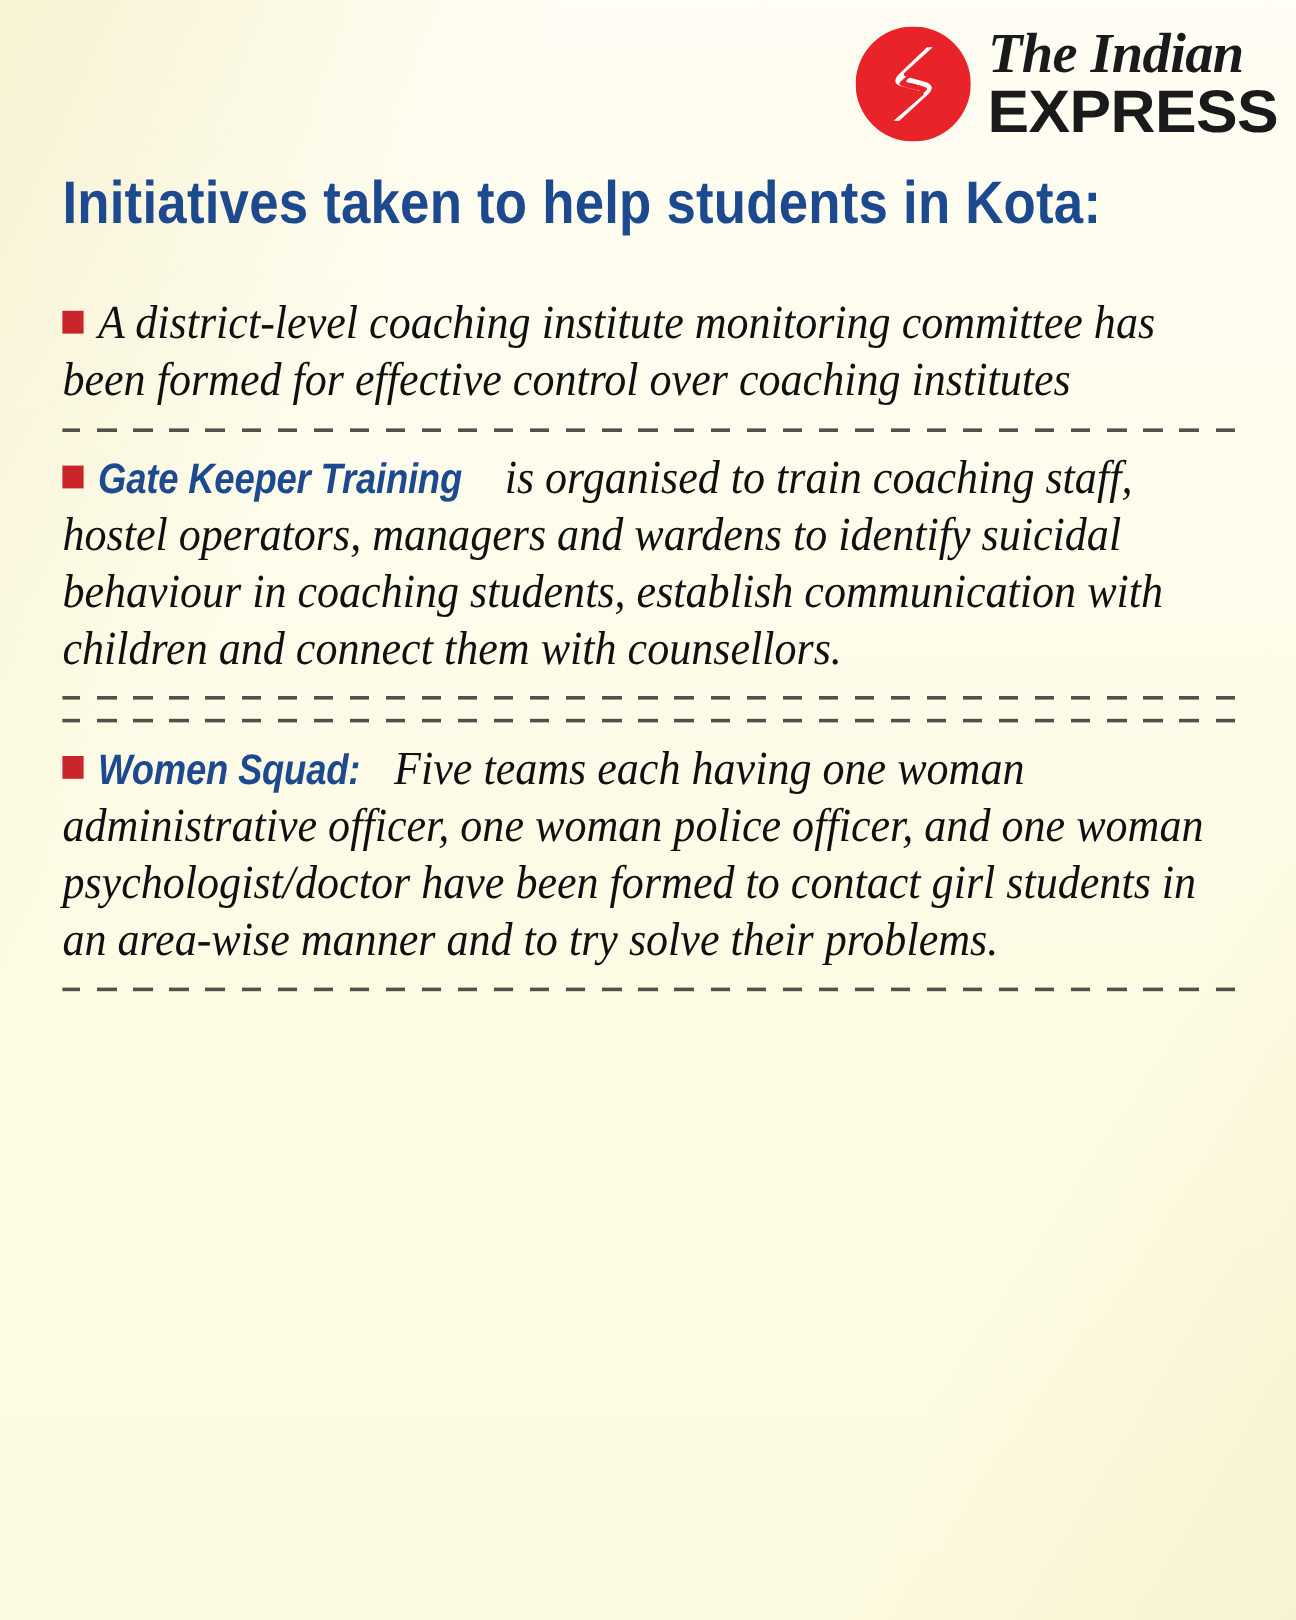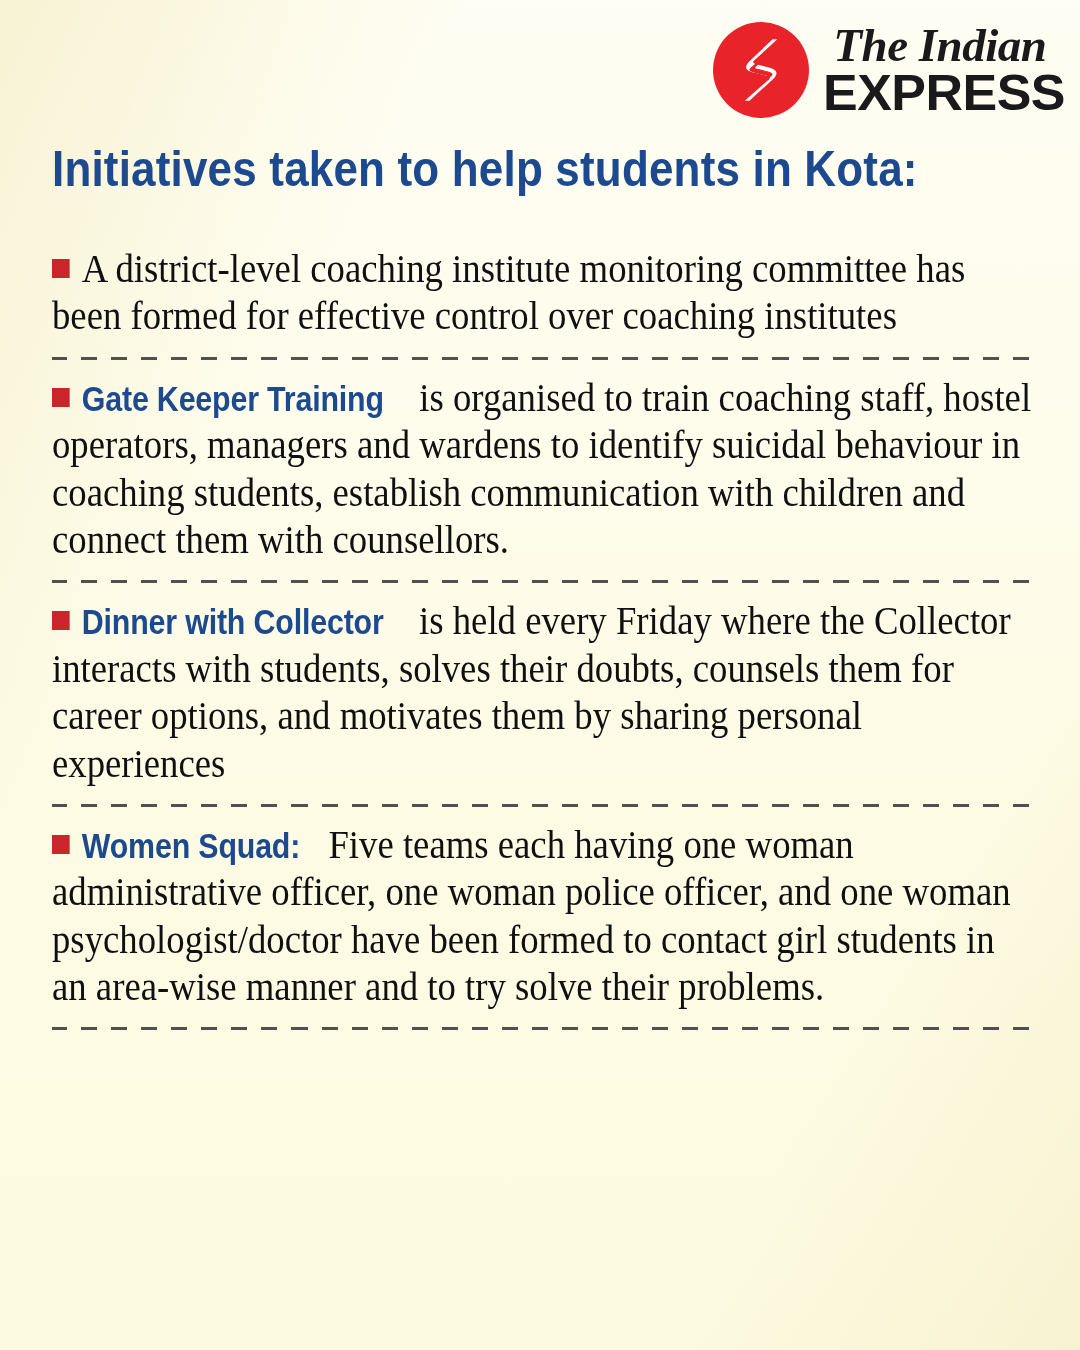--- a/index.html
+++ b/index.html
@@ -56,21 +56,20 @@
     line-height: 0.95;
   }
   .brand-the-indian {
     font-family: "Liberation Serif", serif;
     font-style: italic;
     font-weight: 700;
     font-size: 47px;
     color: #1a1a1a;
     letter-spacing: -0.5px;
     white-space: nowrap;
-    margin-left: 10px;
   }
   .brand-express {
     font-family: "Liberation Sans", sans-serif;
     font-weight: 700;
     font-size: 50px;
     color: #1a1a1a;
     letter-spacing: -0.5px;
     transform: scaleX(1.04);
     transform-origin: left center;
     white-space: nowrap;
@@ -97,20 +96,21 @@
   
   .list {
     position: absolute;
     top: 246px;
     left: 52px;
     width: 980px;
   }
 
   .item {
     position: relative;
+    font-style: italic;
   }
 
   .item-text {
     font-family: "Liberation Serif", serif;
     font-size: 39.5px;
     line-height: 1.20;
     color: #101010;
     transform: scaleX(0.93);
     transform-origin: left top;
     width: 1054px;            
@@ -186,25 +186,20 @@
     <div class="sep fade"></div>
 
     <div class="item">
       <div class="item-text">
         <span class="bullet-sq"></span><span class="hl">Gate Keeper Training</span> <span>is organised to train coaching staff, hostel operators, managers and wardens to identify suicidal behaviour in coaching students, establish communication with children and connect them with counsellors.</span>
       </div>
     </div>
 
     <div class="sep fade"></div>
 
-    <div class="item">
-      <div class="item-text">
-        <span class="bullet-sq"></span><span class="hl">Dinner with Collector</span> <span>is held every Friday where the Collector interacts with students, solves their doubts, counsels them for career options, and motivates them by sharing personal experiences</span>
-      </div>
-    </div>
 
     <div class="sep fade"></div>
 
     <div class="item">
       <div class="item-text">
         <span class="bullet-sq"></span><span class="hl">Women Squad:</span> <span>Five teams each having one woman administrative officer, one woman police officer, and one woman psychologist/doctor have been formed to contact girl students in an area-wise manner and to try solve their problems.</span>
       </div>
     </div>
 
     <div class="sep fade"></div>

